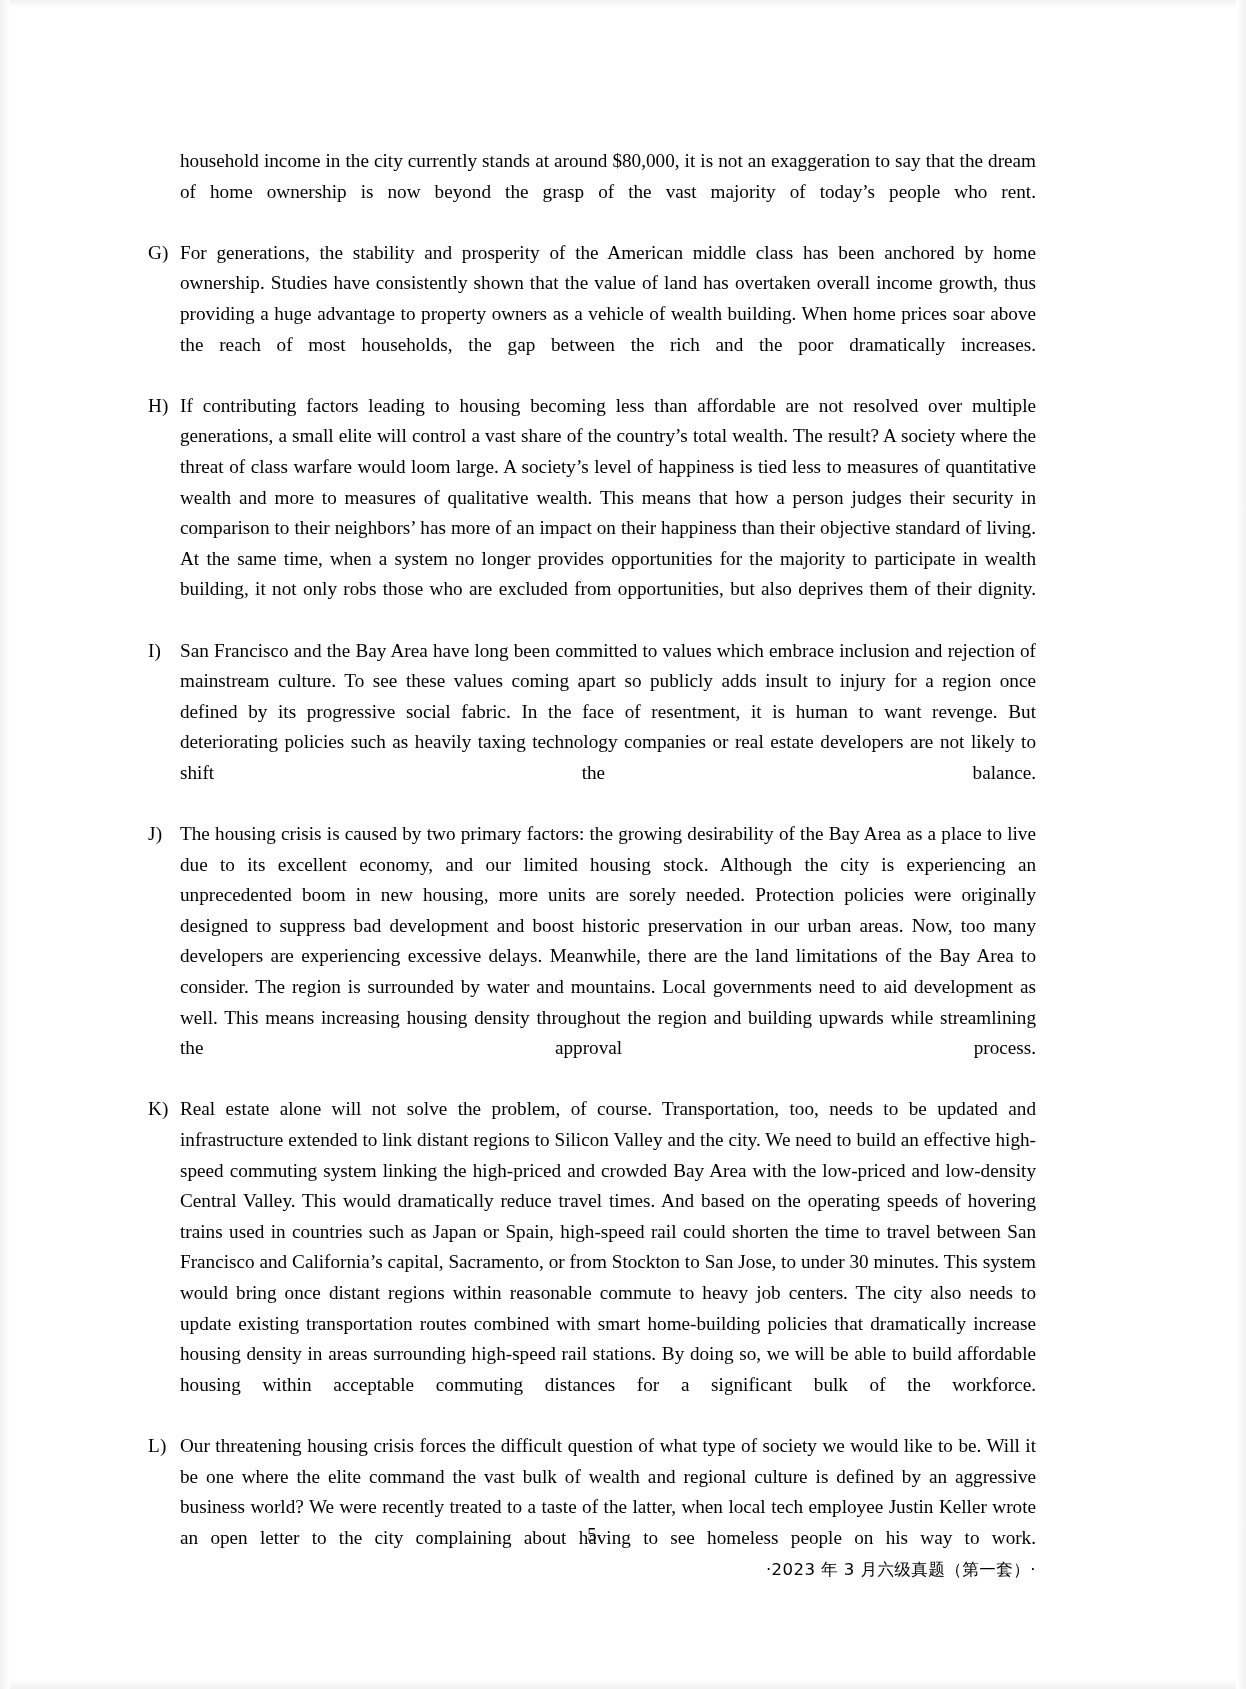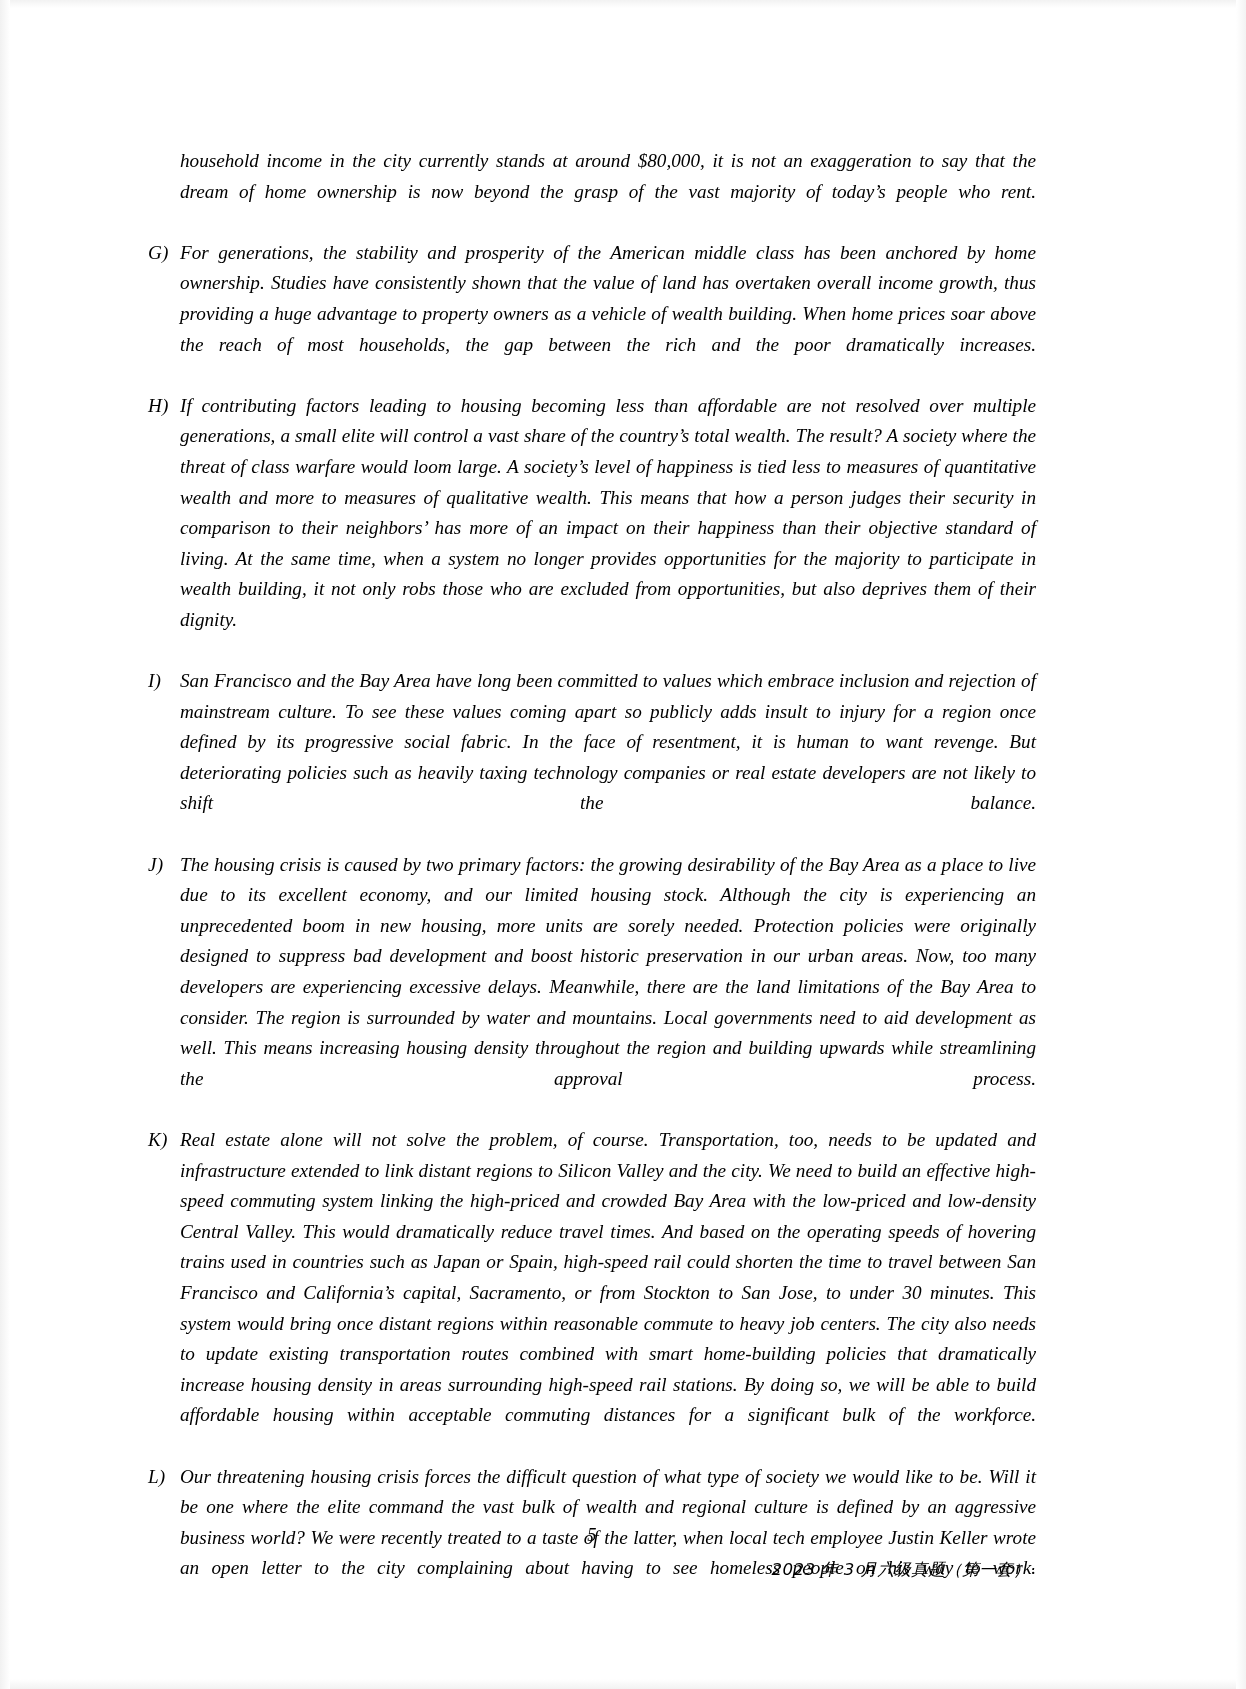--- a/index.html
+++ b/index.html
@@ -12,21 +12,20 @@
     font-family: "Liberation Serif", "DejaVu Serif", serif;
     color: #000000;
   }
   .page {
     position: relative;
     width: 1246px;
     height: 1689px;
     margin: 0 auto;
     background: #ffffff;
     overflow: hidden;
-    font-style: italic;
   }
   
   .scan-edge {
     position: absolute;
     pointer-events: none;
   }
   .scan-edge.left  { left: 0;  top: 0; width: 10px; height: 100%;
                      background: linear-gradient(to right, #f1f1f1, #ffffff); }
   .scan-edge.right { right: 0; top: 0; width: 10px; height: 100%;
                      background: linear-gradient(to left, #f3f3f3, #ffffff); }

